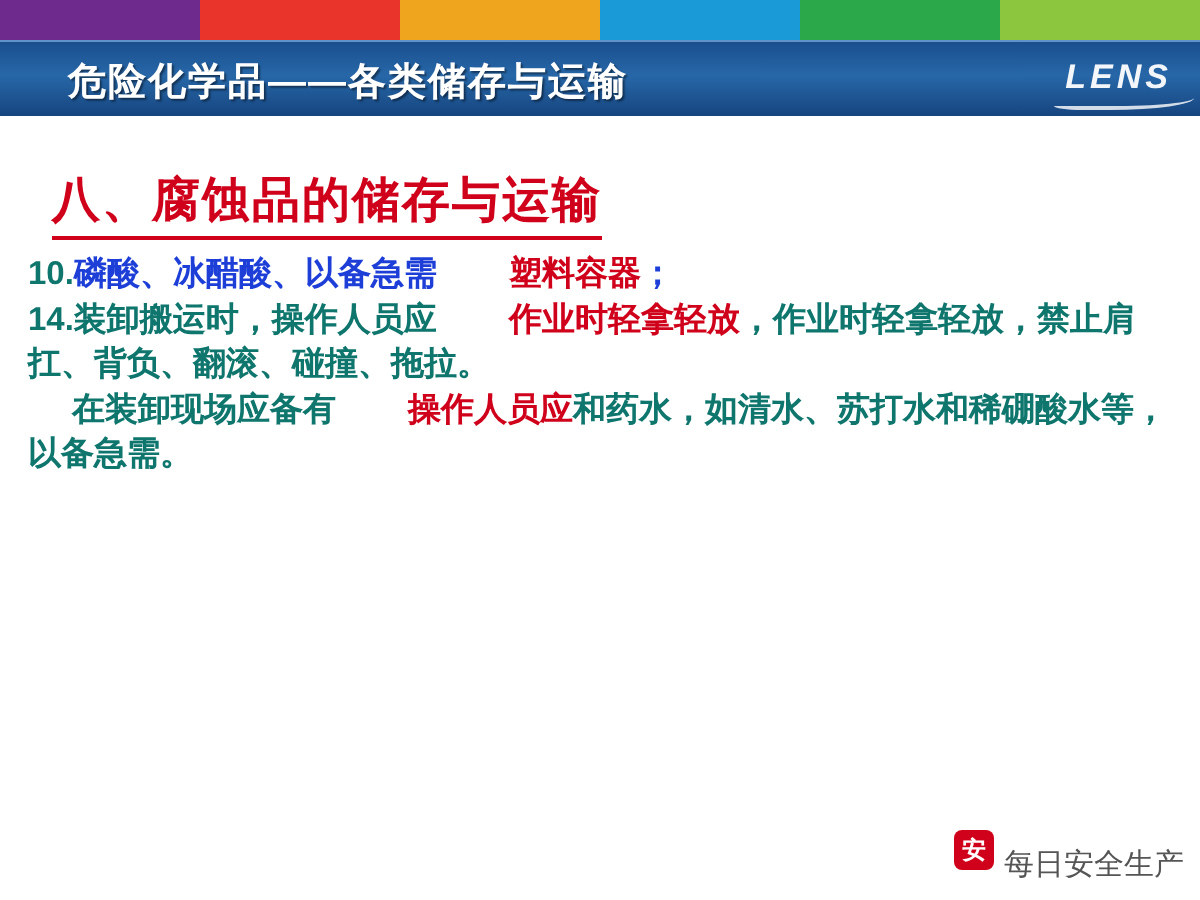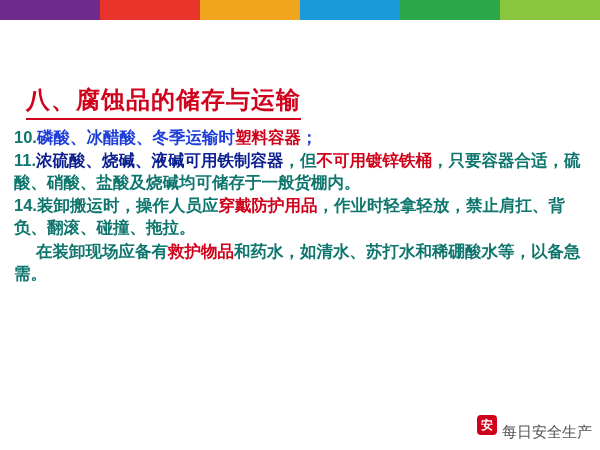--- a/index.html
+++ b/index.html
@@ -96,21 +96,21 @@
     font-size: 16.5px;
     line-height: 1.34;
     color: #111111;
     font-weight: bold;
     letter-spacing: 0px;
   }
   .para + .para { margin-top: 1px; }
   .indent { text-indent: 22px; }
   .c-blue  { color: #1d3fd8; }
   .c-navy  { color: #0b1f8f; }
-  .c-red   { color: #d0021b; }
+  .c-red   { color: #d0021b; margin-left: 36px; }
   .c-black { color: #0f766e; }
   
   .footer-badge {
     position: absolute;
     right: 8px;
     bottom: 8px;
     display: flex;
     align-items: center;
     gap: 5px;
   }
@@ -140,28 +140,34 @@
 
   <div class="topstrip">
       <div class="seg" style="background: rgb(111, 42, 142); width: 16.6667%;"></div>
       <div class="seg" style="background: rgb(232, 52, 42); width: 16.6667%;"></div>
       <div class="seg" style="background: rgb(240, 165, 30); width: 16.6667%;"></div>
       <div class="seg" style="background: rgb(26, 154, 214); width: 16.6667%;"></div>
       <div class="seg" style="background: rgb(42, 168, 74); width: 16.6667%;"></div>
       <div class="seg" style="background: rgb(140, 198, 62); width: 16.6667%;"></div>
     </div>
 
+  <div class="banner">
+    <div class="banner-title">危险化学品——各类储存与运输</div>
+    <div class="banner-logo">
+      <span>LENS</span>
+      <span class="swoosh"></span>
+    </div>
+  </div>
 
   <div class="content">
     <div class="section-title">八、腐蚀品的储存与运输</div>
     <div id="paragraphs">
-        <div class="para"><span class="c-black">10.</span><span class="c-blue">磷酸、冰醋酸、冬季运输时</span><span class="c-red">塑料容器</span><span class="c-blue">；</span></div>
-        <div class="para"><span class="c-black">11.</span><span class="c-navy">浓硫酸、烧碱、液碱可用铁制容器</span><span class="c-black">，但</span><span class="c-red">不可用镀锌铁桶</span><span class="c-black">，只要容器合适，硫酸、硝酸、盐酸及烧碱均可储存于一般货棚内。</span></div>
-        <div class="para"><span class="c-black">14.装卸搬运时，操作人员应</span><span class="c-red">穿戴防护用品</span><span class="c-black">，作业时轻拿轻放，禁止肩扛、背负、翻滚、碰撞、拖拉。</span></div>
-        <div class="para indent"><span class="c-black">在装卸现场应备有</span><span class="c-red">救护物品</span><span class="c-black">和药水，如清水、苏打水和稀硼酸水等，以备急需。</span></div>
+        <div class="para"><span class="c-black">10.</span><span class="c-blue">磷酸、冰醋酸、以备急需</span><span class="c-red">塑料容器</span><span class="c-blue">；</span></div>
+        <div class="para"><span class="c-black">14.装卸搬运时，操作人员应</span><span class="c-red">作业时轻拿轻放</span><span class="c-black">，作业时轻拿轻放，禁止肩扛、背负、翻滚、碰撞、拖拉。</span></div>
+        <div class="para indent"><span class="c-black">在装卸现场应备有</span><span class="c-red">操作人员应</span><span class="c-black">和药水，如清水、苏打水和稀硼酸水等，以备急需。</span></div>
       </div>
   </div>
 
   <div class="footer-badge">
     <div class="badge-icon">安</div>
     <div class="badge-text">每日安全生产</div>
   </div>
 
 </div>
 

